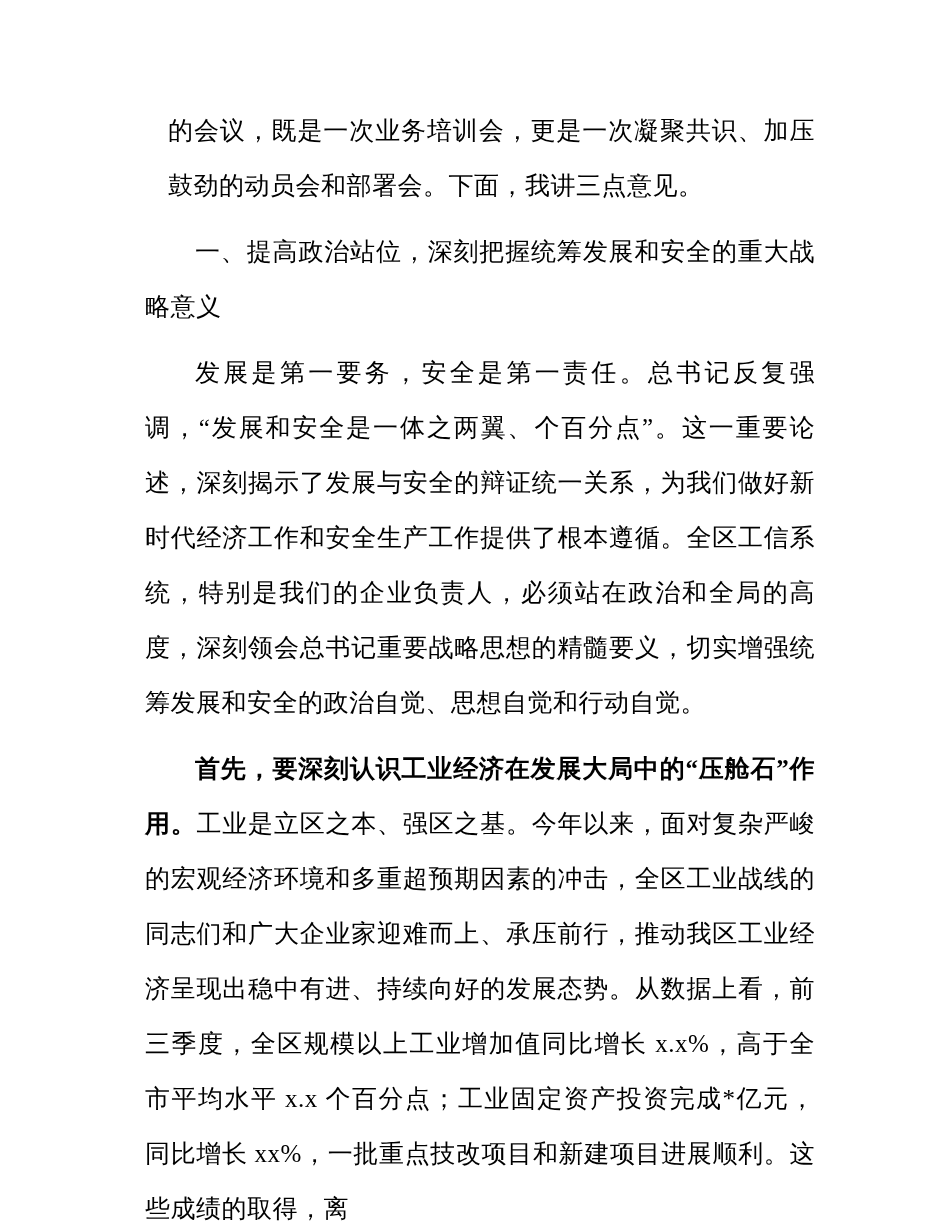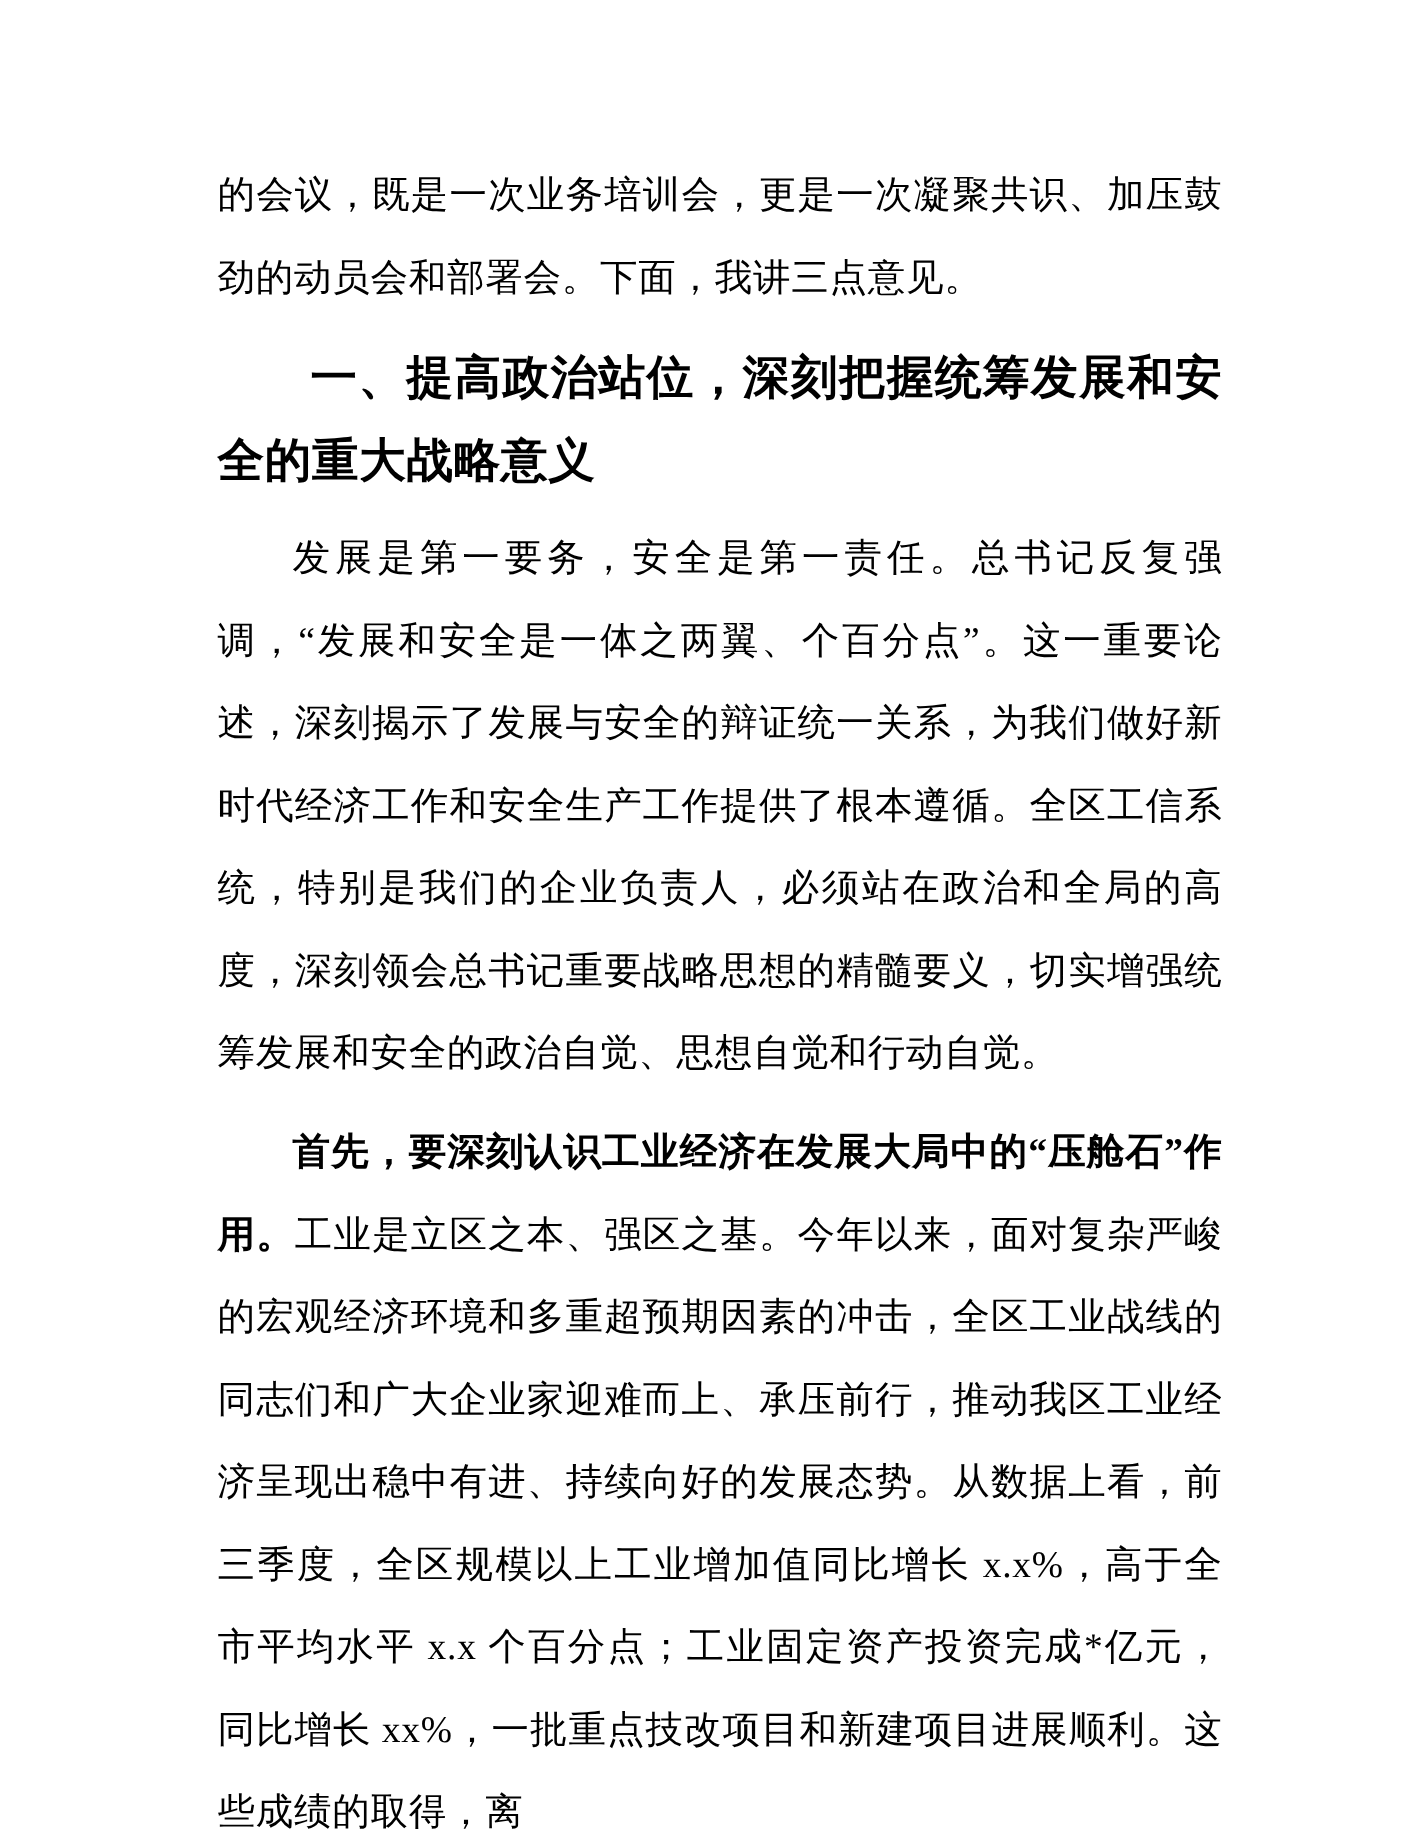--- a/index.html
+++ b/index.html
@@ -24,26 +24,27 @@
     color: #000000;
     text-align: justify;
     letter-spacing: 0.5px;
   }
   .para {
     margin: 0 0 11px 0;
     text-indent: 2em;
   }
   .para.no-indent {
     text-indent: 0;
+    margin-left: 23px;
   }
   .heading {
     margin: 0 0 11px 0;
-    font-size: 31px;
+    font-size: 25px;
     line-height: 55px;
-    font-weight: bold;
+    font-weight: normal;
     text-indent: 2em;
   }
   .bold-lead {
     font-weight: bold;
   }
 </style>
 </head>
 <body>
 
 <div class="page">

